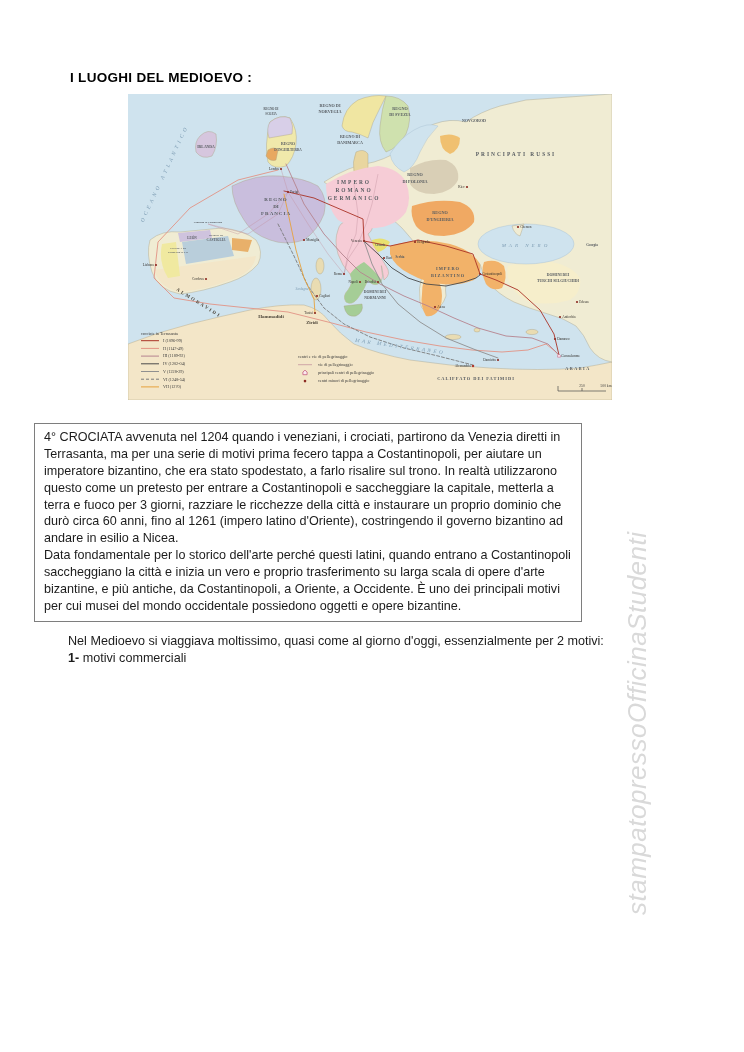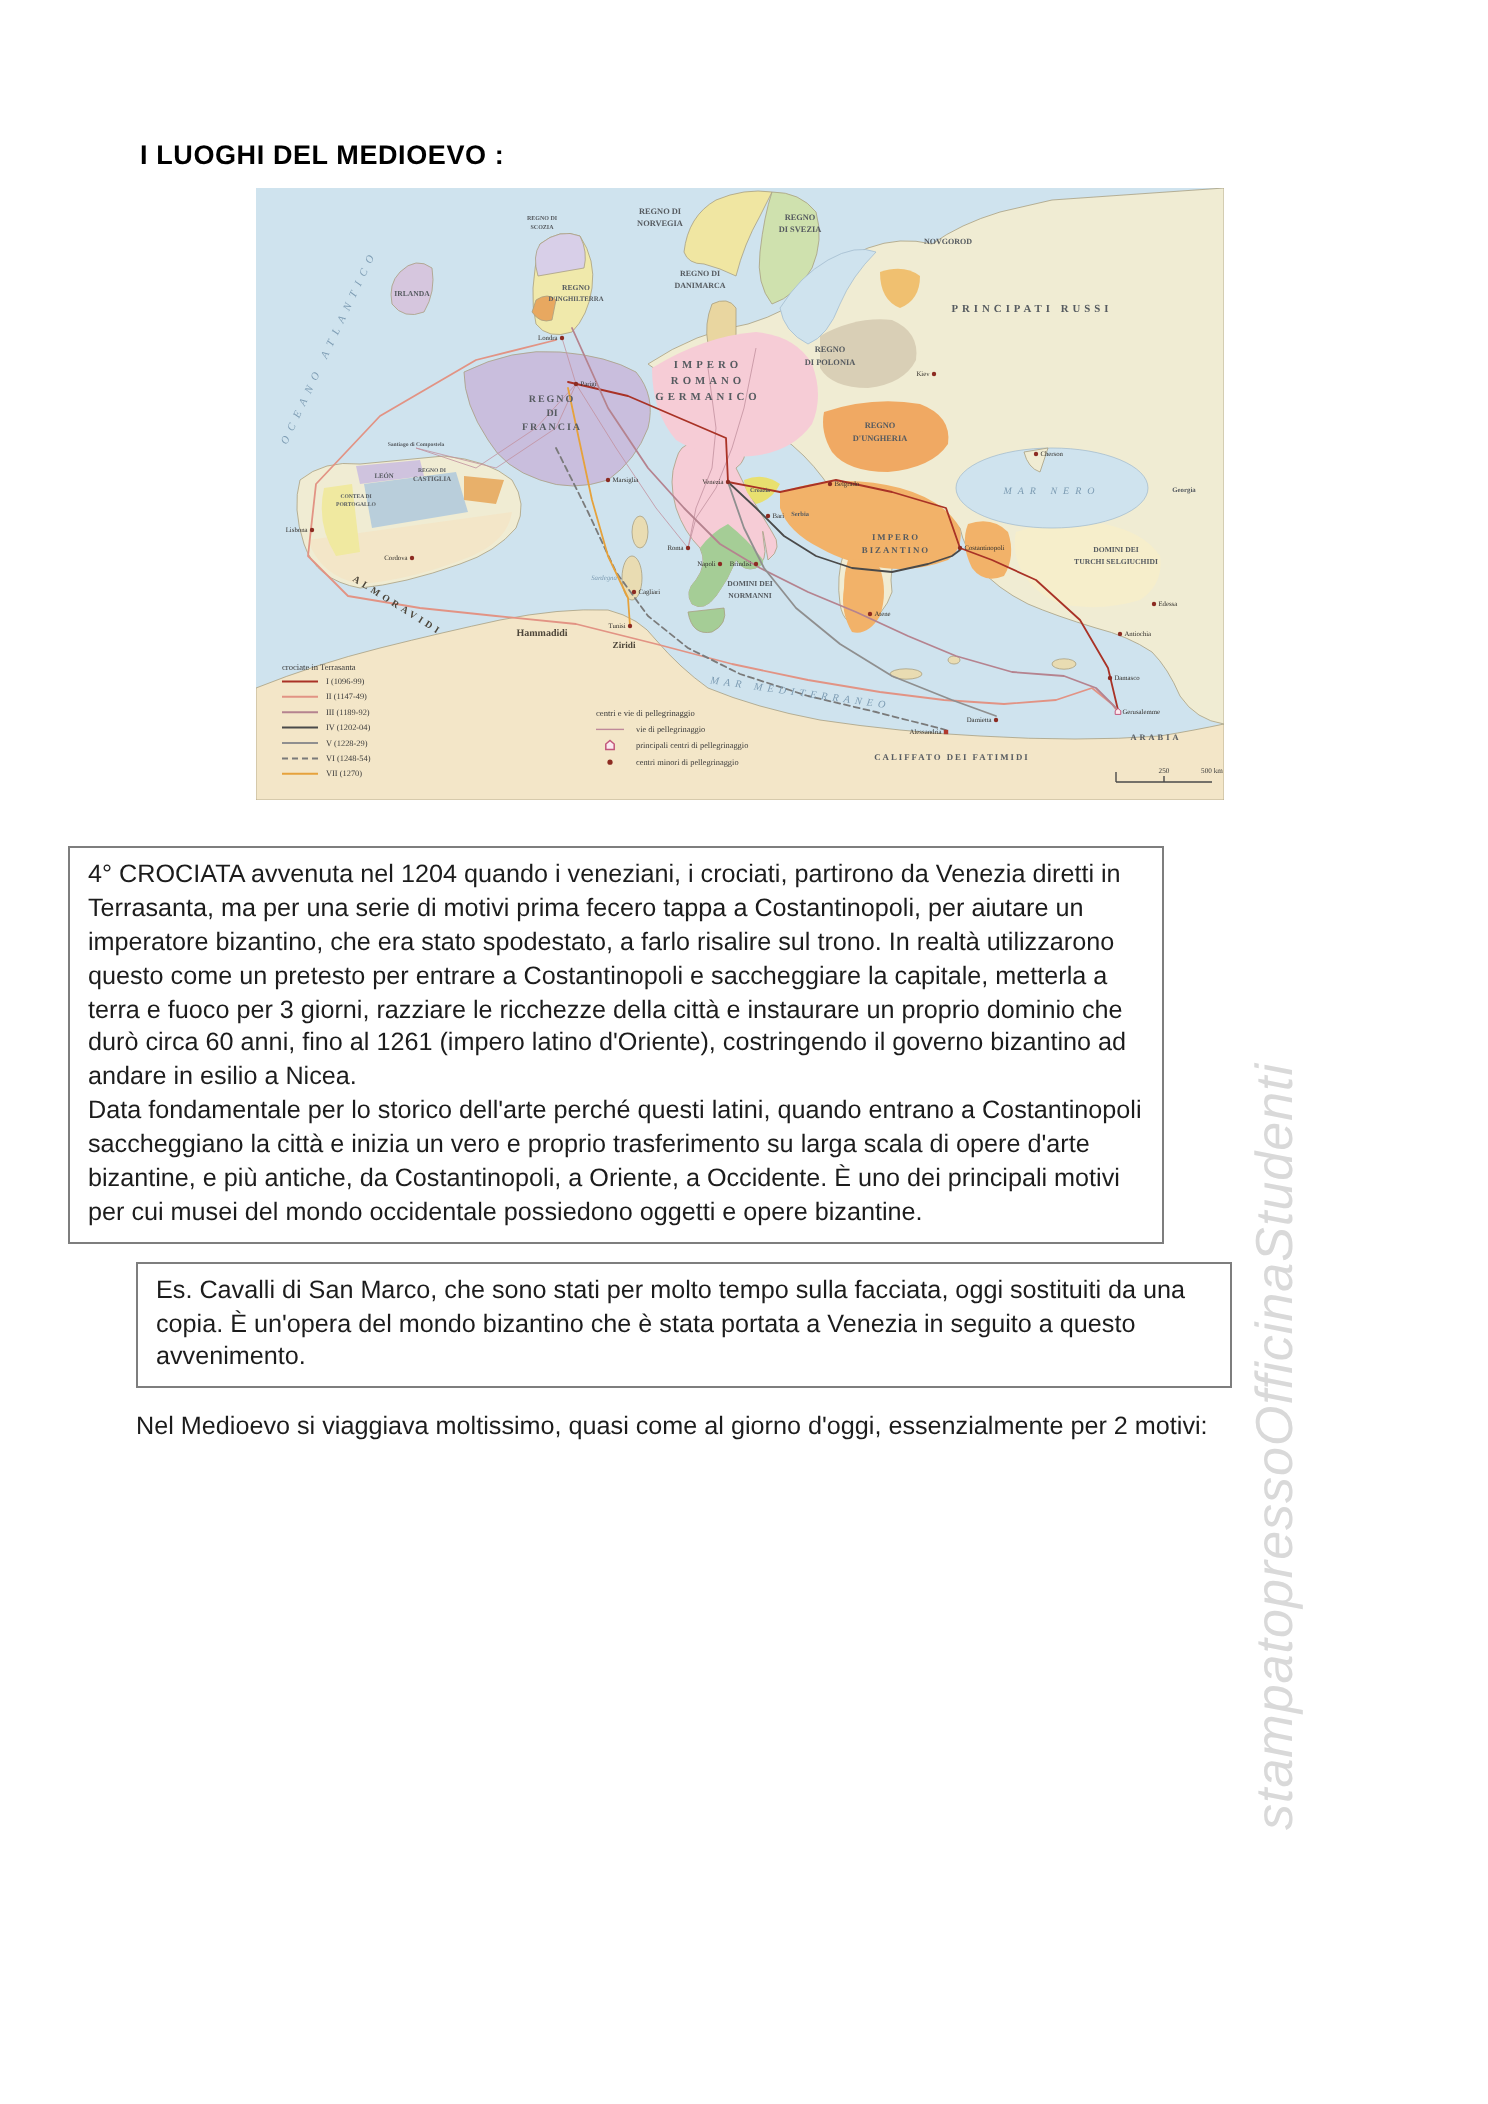--- a/index.html
+++ b/index.html
@@ -245,22 +245,20 @@
           <text x="478" y="292.5" font-size="3.6" text-anchor="middle" class="legend-item">500 km</text>
         </g>
     </svg>
   </div>
 
   <div class="textbox box1">
     <p>4° CROCIATA avvenuta nel 1204 quando i veneziani, i crociati, partirono da Venezia diretti in Terrasanta, ma per una serie di motivi prima fecero tappa a Costantinopoli, per aiutare un imperatore bizantino, che era stato spodestato, a farlo risalire sul trono. In realtà utilizzarono questo come un pretesto per entrare a Costantinopoli e saccheggiare la capitale, metterla a terra e fuoco per 3 giorni, razziare le ricchezze della città e instaurare un proprio dominio che durò circa 60 anni, fino al 1261 (impero latino d'Oriente), costringendo il governo bizantino ad andare in esilio a Nicea.</p>
     <p>Data fondamentale per lo storico dell'arte perché questi latini, quando entrano a Costantinopoli saccheggiano la città e inizia un vero e proprio trasferimento su larga scala di opere d'arte bizantine, e più antiche, da Costantinopoli, a Oriente, a Occidente. È uno dei principali motivi per cui musei del mondo occidentale possiedono oggetti e opere bizantine.</p>
   </div>
 
-  <div class="textbox box2">
-    <p>Es. Cavalli di San Marco, che sono stati per molto tempo sulla facciata, oggi sostituiti da una copia. È un'opera del mondo bizantino che è stata portata a Venezia in seguito a questo avvenimento.</p>
-  </div>
 
   <div class="closing">
     <p>Nel Medioevo si viaggiava moltissimo, quasi come al giorno d'oggi, essenzialmente per 2 motivi:</p>
+    <p class="hang"><span class="mk">1-</span><span> motivi commerciali</span></p>
   </div>
 
   <div class="watermark">stampatopressoOfficinaStudenti</div>
 </div>
 
 </body></html>

